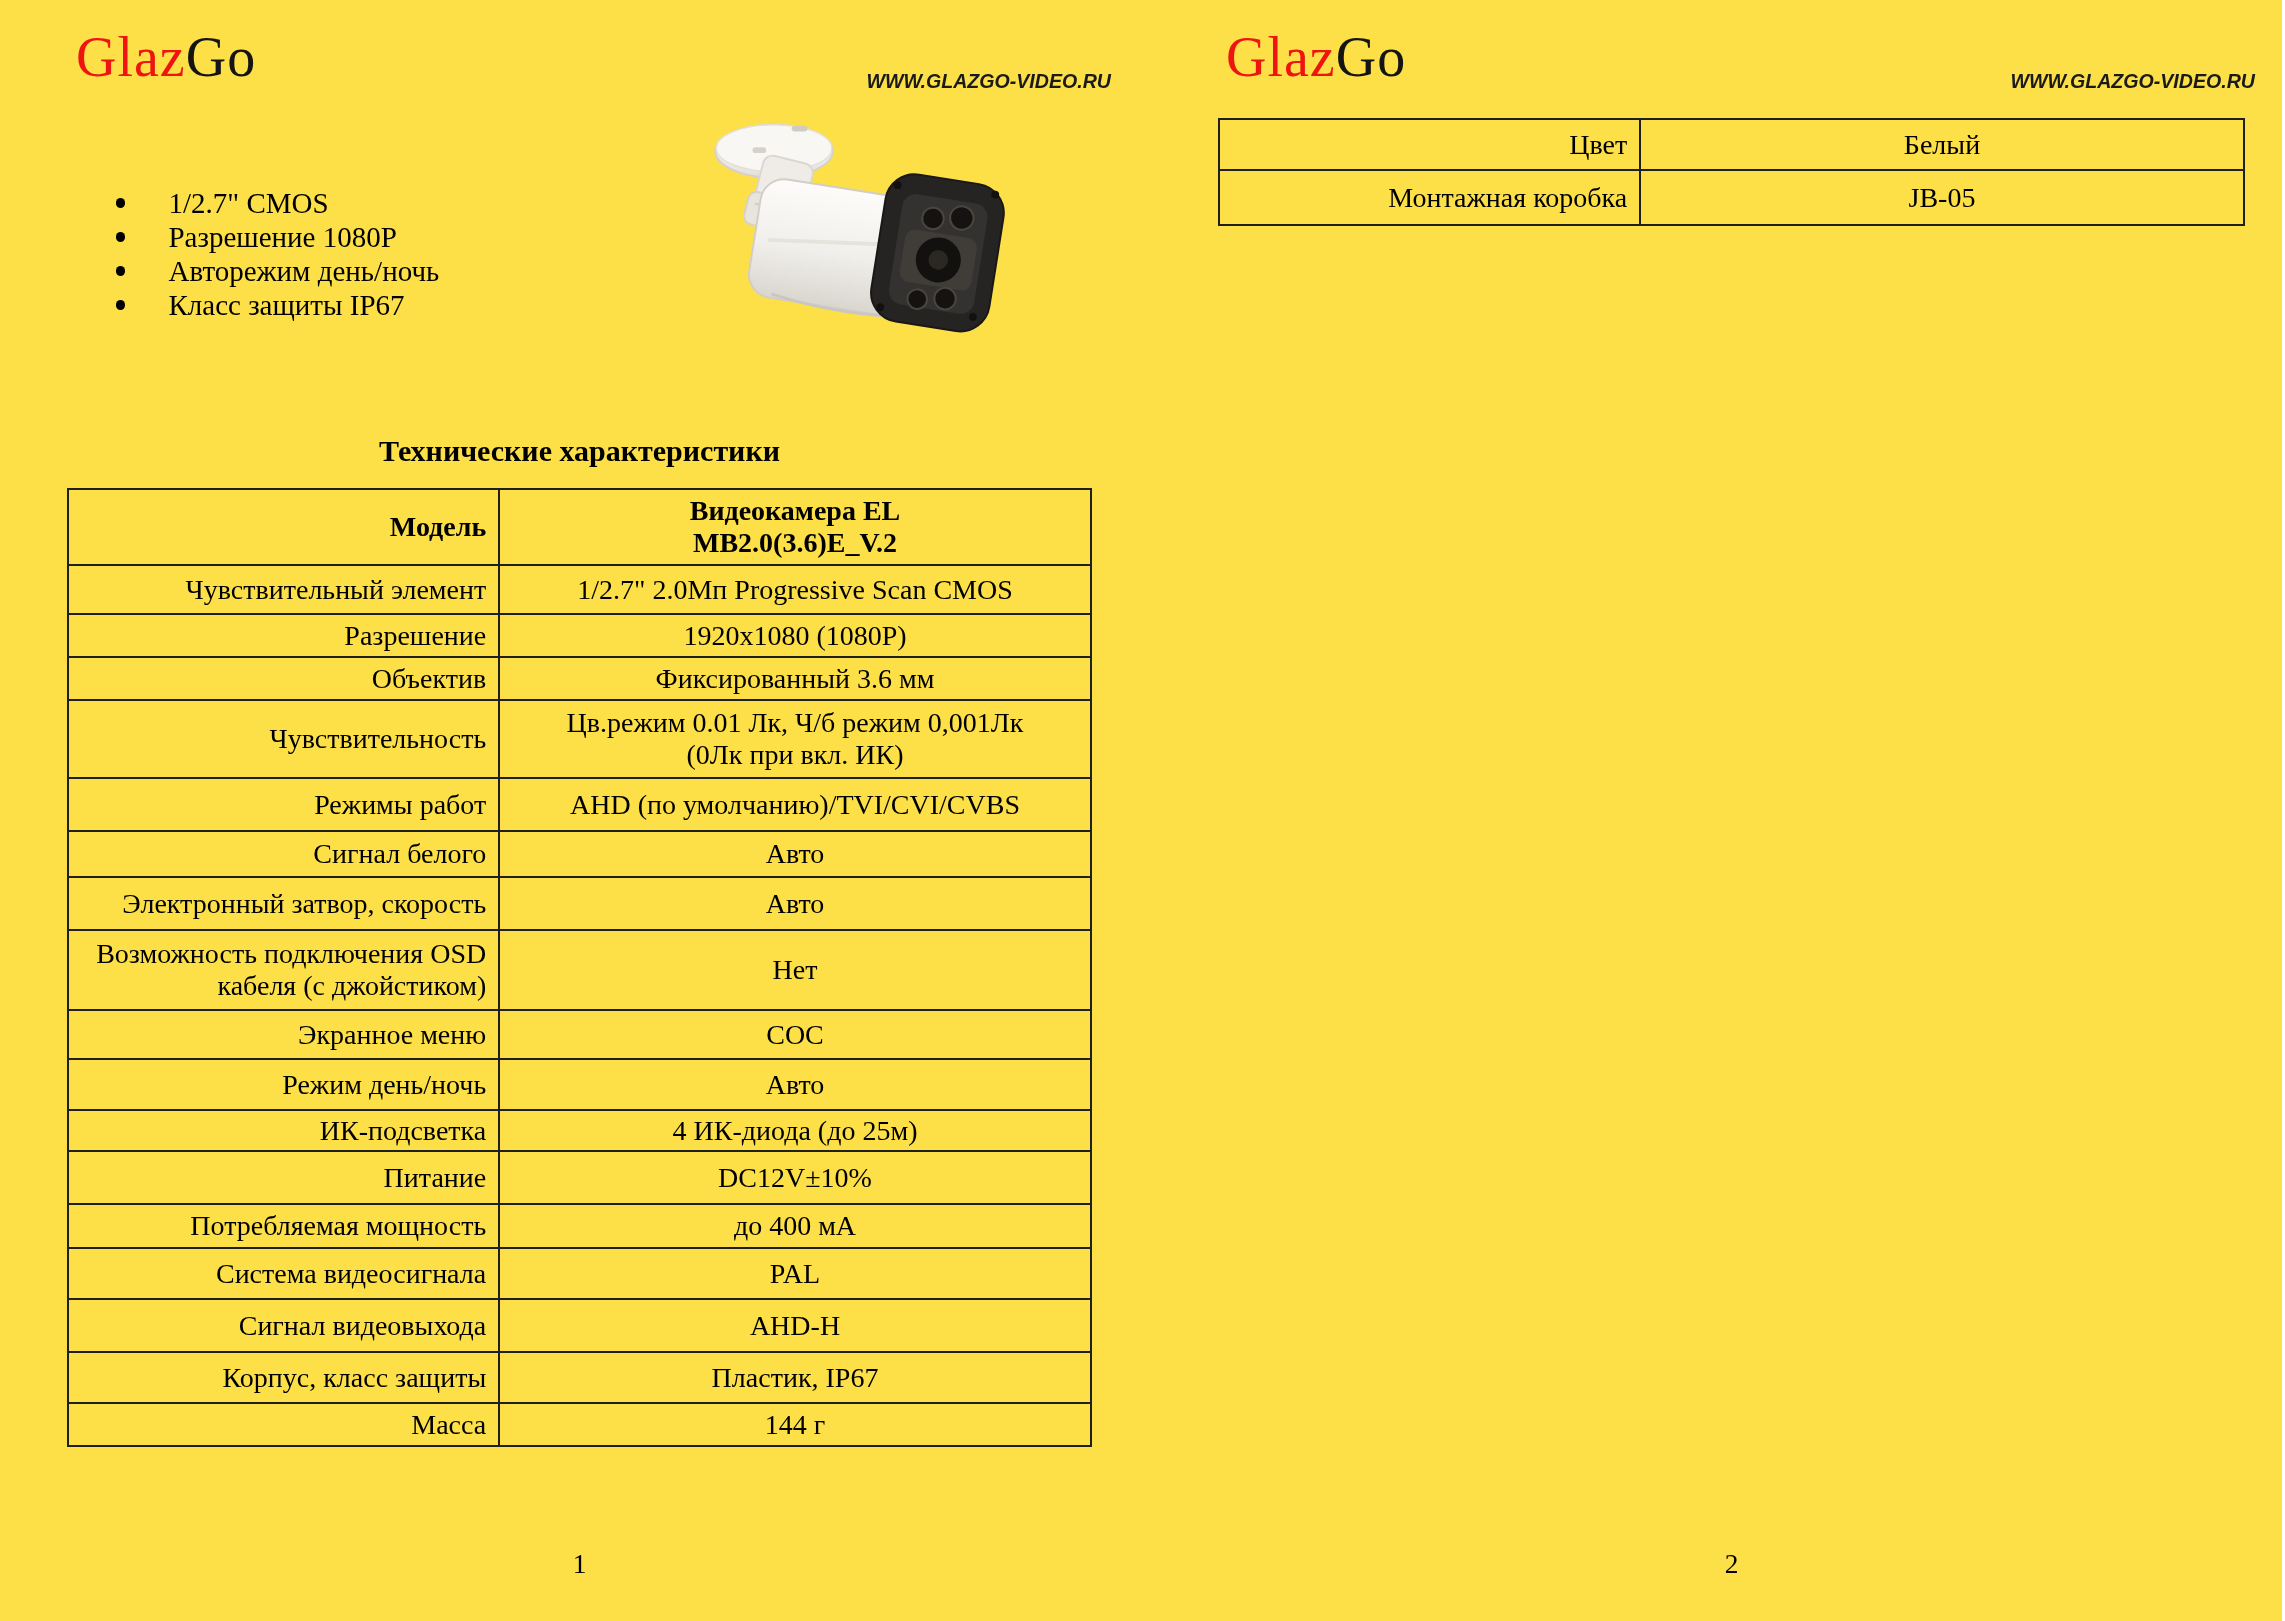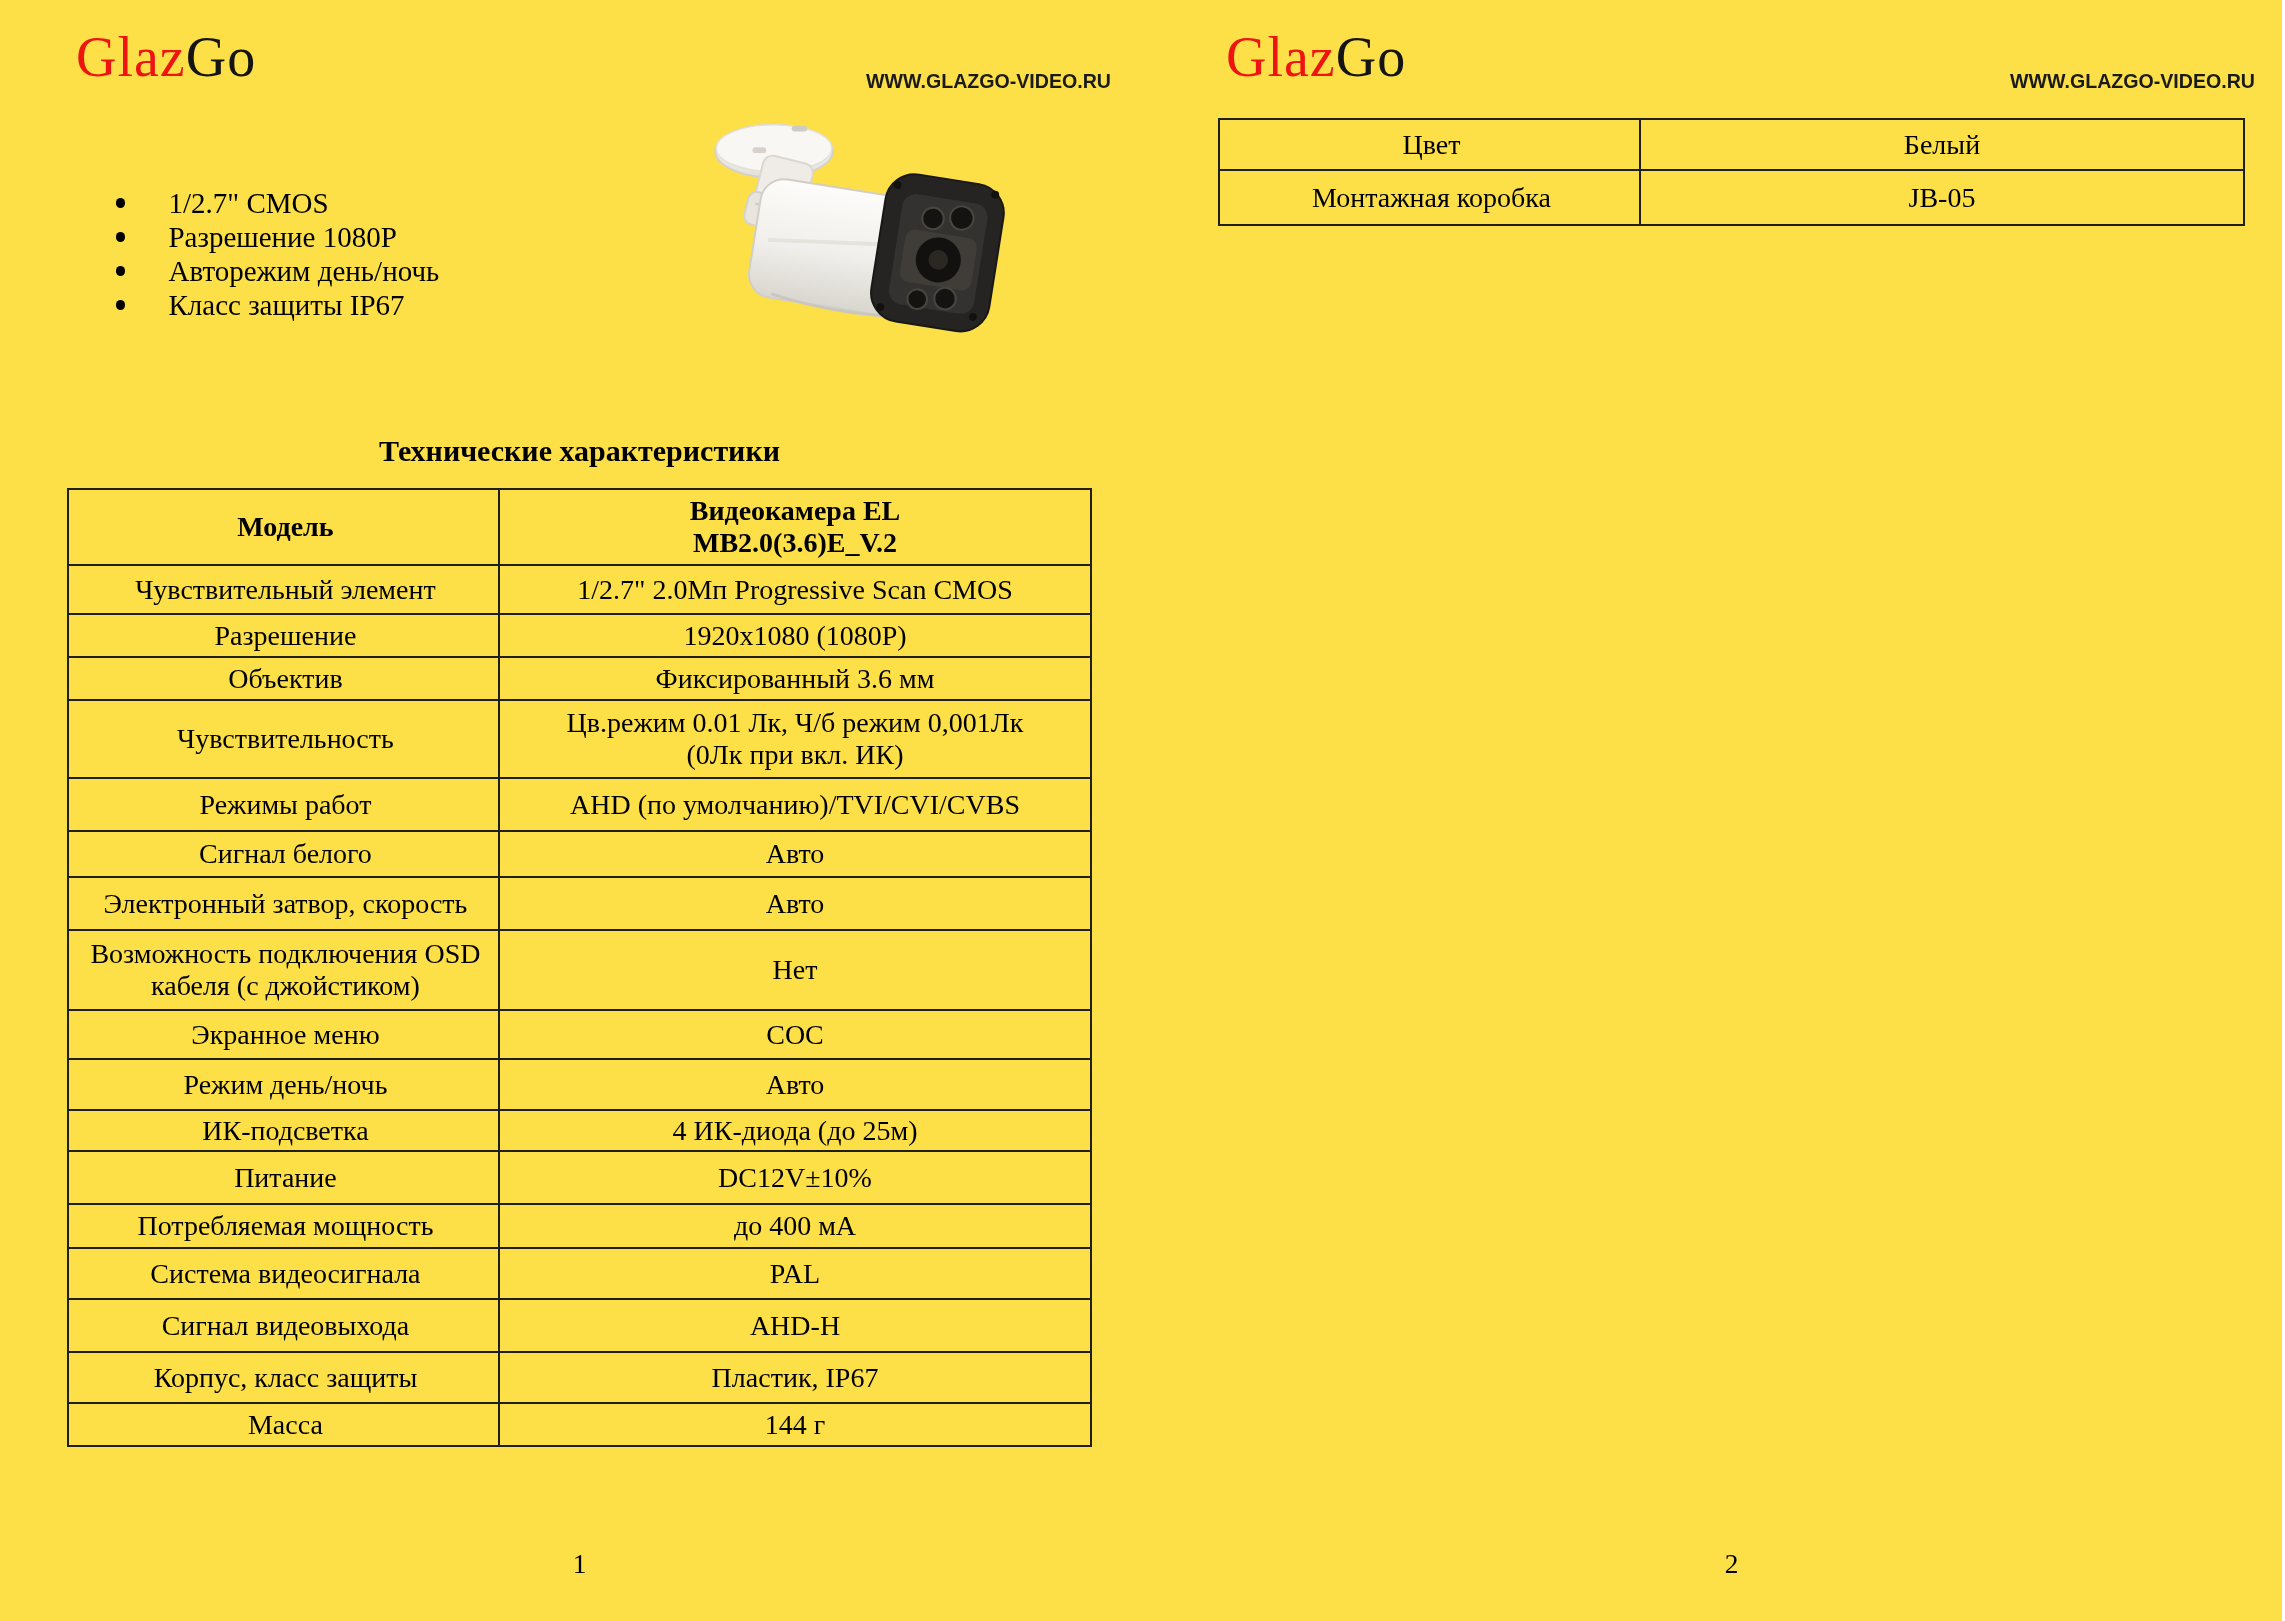--- a/index.html
+++ b/index.html
@@ -12,39 +12,39 @@
     position:absolute; top:29px; font-size:56px; line-height:1;
     font-family:"Liberation Serif", serif; letter-spacing:1px; font-weight:400;
   }
   .logo-p1 { color:#ee1410; }
   .logo-p2 { color:#141414; }
   .logo.pg1 { left:76px; }
   .logo.pg2 { left:1226px; }
   .url {
     position:absolute; top:70px; width:314px; text-align:right;
     font-family:"Liberation Sans", sans-serif; font-weight:700; font-size:19.6px;
-    color:#1a1a1a; letter-spacing:0px;
+    color:#1a1a1a; letter-spacing:0px;font-style:italic;
   }
   .url.pg1 { left:797px; }
   .url.pg2 { left:1941px; }
   
   .bullets { position:absolute; left:102px; top:186px; }
   .bullet-line { display:flex; align-items:center; height:34px; font-size:29px; }
   .dot { width:9.8px; height:9.8px; background:#000; border-radius:50%; margin:0 43px 0 13.7px; flex:0 0 auto; }
   
   .section-title {
     position:absolute; left:67px; top:434px; width:1025px;
     text-align:center; font-weight:700; font-size:30px;
   }
   
   table { border-collapse:collapse; table-layout:fixed; }
   .spec-table { position:absolute; left:67px; top:488px; width:1025px; font-size:28px; }
   .acc-table  { position:absolute; left:1218px; top:118px; width:1027px; font-size:28px; }
   td { border:2px solid #1f1f1f; border-top-width:2.9px; border-bottom-width:2.9px; vertical-align:middle; }
-  td.label { text-align:center; padding:2px 11.8px 2px 15.7px; white-space:pre-line;margin-top:16px; }
+  td.label { text-align:right; padding:2px 11.8px 2px 15.7px; white-space:pre-line;margin-top:16px; }
   td.value { text-align:center; padding:2px 29px; white-space:pre-line; }
   td.indent { }
   .bold { font-weight:700; }
   
   .page-num { position:absolute; top:1549px; font-size:27.4px; text-align:center; }
   .page-num.pg1 { left:67px; width:1025px; }
   .page-num.pg2 { left:1218px; width:1027px; }
   
   .camera { position:absolute; left:684px; top:108px; width:325px; height:237px; }
 </style>

